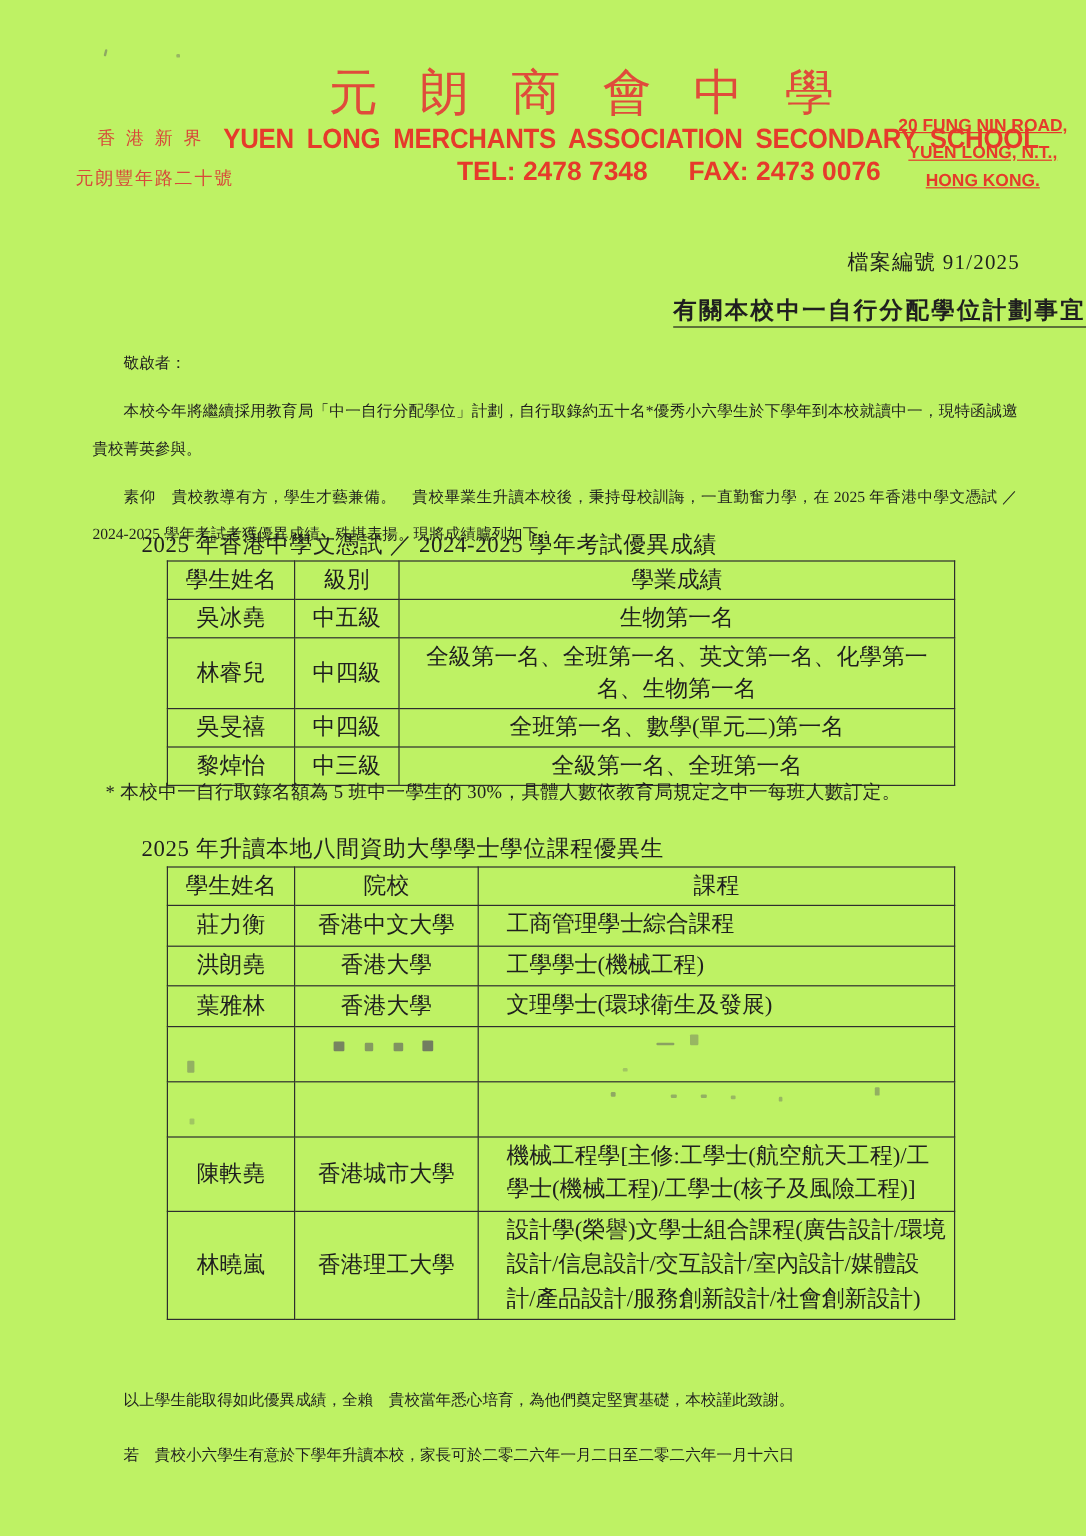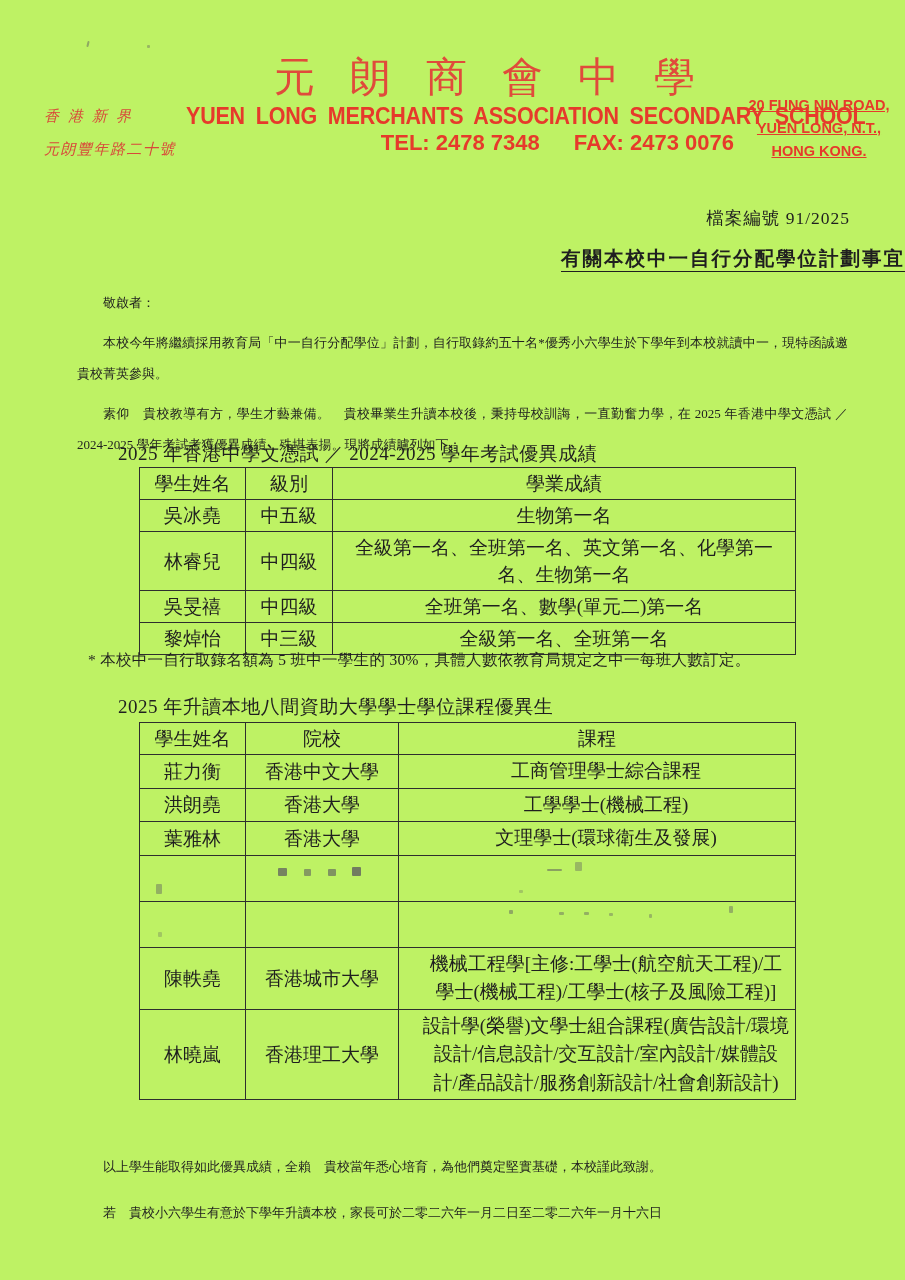--- a/index.html
+++ b/index.html
@@ -21,22 +21,22 @@
     color:#e63a2b; transform:scaleY(1.08); transform-origin:center top;
     white-space:nowrap;
   }
   .tel-line {
     position:absolute; left:186px; top:130px; width:548px; text-align:right;
     font-family:"Liberation Sans",sans-serif; font-weight:bold;
     font-size:22px; color:#e63a2b; white-space:nowrap;
   }
   .tel-line .gap { display:inline-block; width:34px; }
   .addr-cn {
-    position:absolute; left:44px; top:100px; width:170px; 
-    color:#d8493a; font-size:15px; line-height:33px; white-space:nowrap;font-style:italic;
+    position:absolute; left:44px; top:100px; width:170px; text-align:center;
+    color:#d8493a; font-size:15px; line-height:33px; white-space:nowrap;
   }
   .addr-cn .l1 { letter-spacing:9px; }
   .addr-cn .l2 { letter-spacing:1.5px; }
   .addr-en {
     position:absolute; left:738px; top:94px; width:162px; text-align:center;
     font-family:"Liberation Sans",sans-serif; font-weight:600;
     font-size:14.5px; line-height:23px; color:#e63a2b;text-decoration:underline;
   }
   
   .file-no { position:absolute; top:206px; right:55px; font-size:17.5px; letter-spacing:1px; }
@@ -55,21 +55,21 @@
   table.doc { position:absolute; left:139px; border-collapse:collapse; table-layout:fixed; font-size:19px; }
   .t1 { top:467px; width:657px; }
   .t2 { top:722px; width:657px; }
   table.doc td {
     border:1.4px solid #2e2e2e; text-align:center; vertical-align:middle;
     padding:2px 5px; line-height:27px; overflow:hidden;
   }
   .t1 col.c1, .t2 col.c1 { width:106px; }
   .t1 col.c2 { width:87px; }
   .t2 col.c2 { width:153px; }
-  .t2 td.course { text-align:center; padding-left:23px; line-height:28.5px; }
+  .t2 td.course { text-align:left; padding-left:23px; line-height:28.5px; }
   tr.rh { height:31px; }
   tr.r2l { height:59px; }
   tr.rdt { height:46px; }
   tr.r3l { height:88px; }
   td.redacted { position:relative; }
   
   .footnote { position:absolute; left:88px; top:650px; font-size:15.5px; letter-spacing:0.3px; white-space:nowrap; }
   .b2 { top:1148px; line-height:37px; }
   
   i.sm { position:absolute; display:block; background:#5f5f5f; border-radius:1px; }

